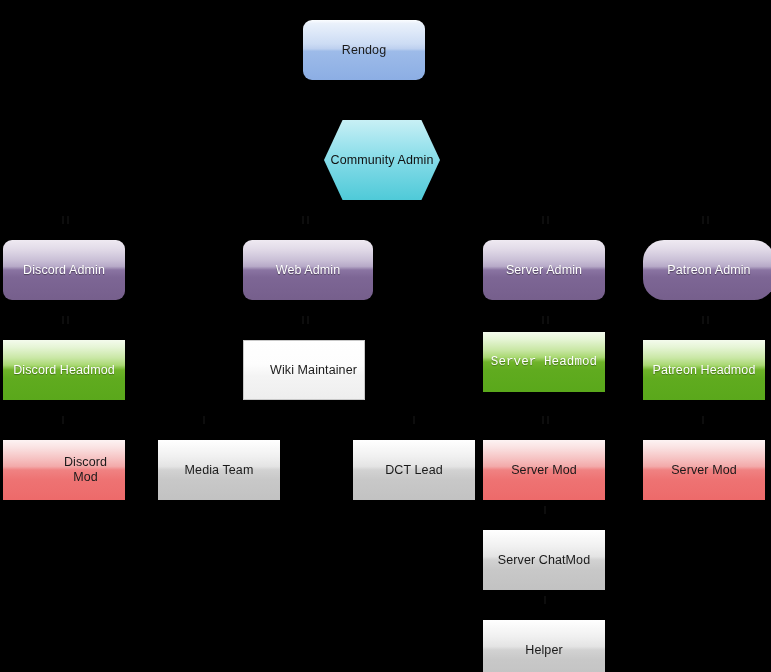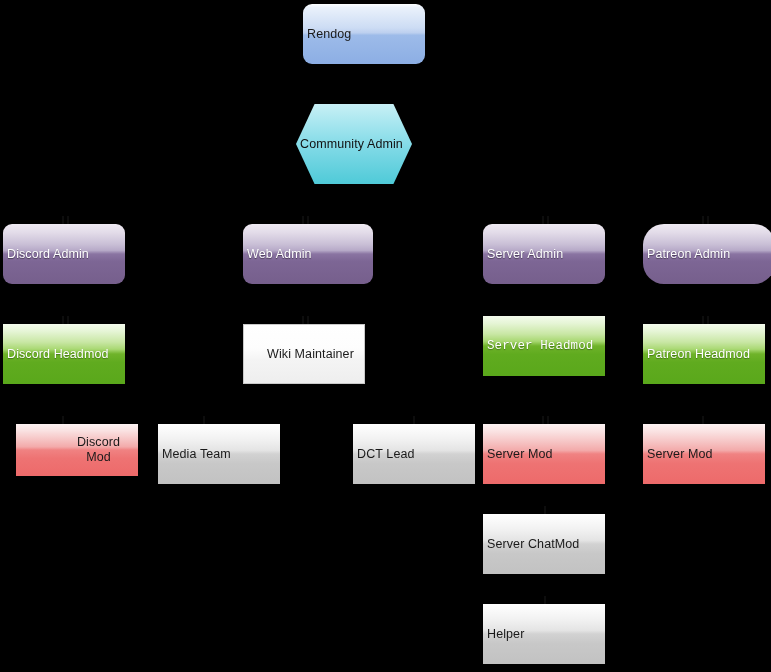--- a/index.html
+++ b/index.html
@@ -12,27 +12,28 @@
     width: 771px;
     height: 672px;
     background: #000000;
     font-family: "Liberation Sans", sans-serif;
     overflow: hidden;
   }
   .node {
     position: absolute;
     display: flex;
     align-items: center;
-    justify-content: flex-start;
+    justify-content: center;
     text-align: center;
     font-size: 12.5px;
     line-height: 1.2;
     box-sizing: border-box;
     padding: 2px 4px;
     letter-spacing: 0.1px;
+    margin-top: 16px;
   }
   
   .stub {
     position: absolute;
     width: 2px;
     background: #0d0d0d;
   }
 
   
   .shape-round {
@@ -125,21 +126,21 @@
     <div class="stub" style="left: 203px; top: 416px; height: 8px;"></div>
     <div class="stub" style="left: 413px; top: 416px; height: 8px;"></div>
     <div class="stub" style="left: 542px; top: 416px; height: 8px;"></div>
     <div class="stub" style="left: 547px; top: 416px; height: 8px;"></div>
     <div class="stub" style="left: 702px; top: 416px; height: 8px;"></div>
     <div class="stub" style="left: 544px; top: 506px; height: 8px;"></div>
     <div class="stub" style="left: 544px; top: 596px; height: 8px;"></div>
     <div class="node shape-round v-blue" style="left: 303px; top: 4px; width: 122px; height: 60px;">
       <span>Rendog</span>
     </div>
-    <div class="node shape-hex v-cyan" style="left: 296px; top: 104px; width: 116px; height: 80px;">
+    <div class="node shape-hex v-cyan" style="left: 324px; top: 104px; width: 116px; height: 80px;">
       <span>Community Admin</span>
     </div>
     <div class="node shape-round v-purple" style="left: 3px; top: 224px; width: 122px; height: 60px;">
       <span>Discord Admin</span>
     </div>
     <div class="node shape-round v-purple" style="left: 243px; top: 224px; width: 130px; height: 60px;">
       <span>Web Admin</span>
     </div>
     <div class="node shape-round v-purple" style="left: 483px; top: 224px; width: 122px; height: 60px;">
       <span>Server Admin</span>
@@ -152,21 +153,21 @@
     </div>
     <div class="node shape-rect v-white" style="left: 243px; top: 324px; width: 122px; height: 60px; padding-left: 23px;">
       <span>Wiki Maintainer</span>
     </div>
     <div class="node shape-rect v-green" style="left: 483px; top: 316px; width: 122px; height: 60px; font-family: Liberation Mono, monospace;">
       <span>Server Headmod</span>
     </div>
     <div class="node shape-rect v-green" style="left: 643px; top: 324px; width: 122px; height: 60px;">
       <span>Patreon Headmod</span>
     </div>
-    <div class="node shape-rect v-red" style="left: 16px; top: 424px; width: 122px; height: 52px; padding-left: 47px;">
+    <div class="node shape-rect v-red" style="left: 3px; top: 424px; width: 122px; height: 60px; padding-left: 47px;">
       <span>Discord Mod</span>
     </div>
     <div class="node shape-rect v-gray" style="left: 158px; top: 424px; width: 122px; height: 60px;">
       <span>Media Team</span>
     </div>
     <div class="node shape-rect v-gray" style="left: 353px; top: 424px; width: 122px; height: 60px;">
       <span>DCT Lead</span>
     </div>
     <div class="node shape-rect v-red" style="left: 483px; top: 424px; width: 122px; height: 60px;">
       <span>Server Mod</span>

